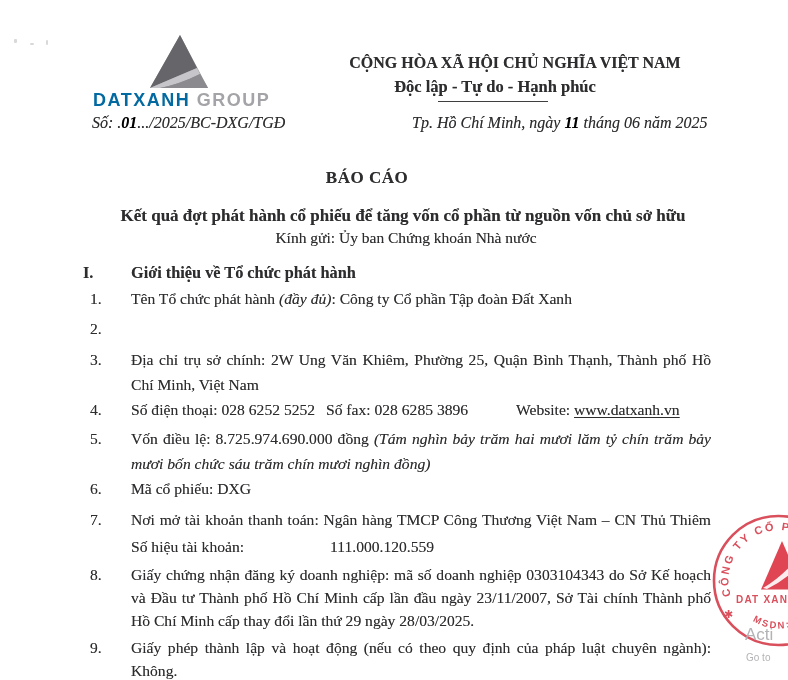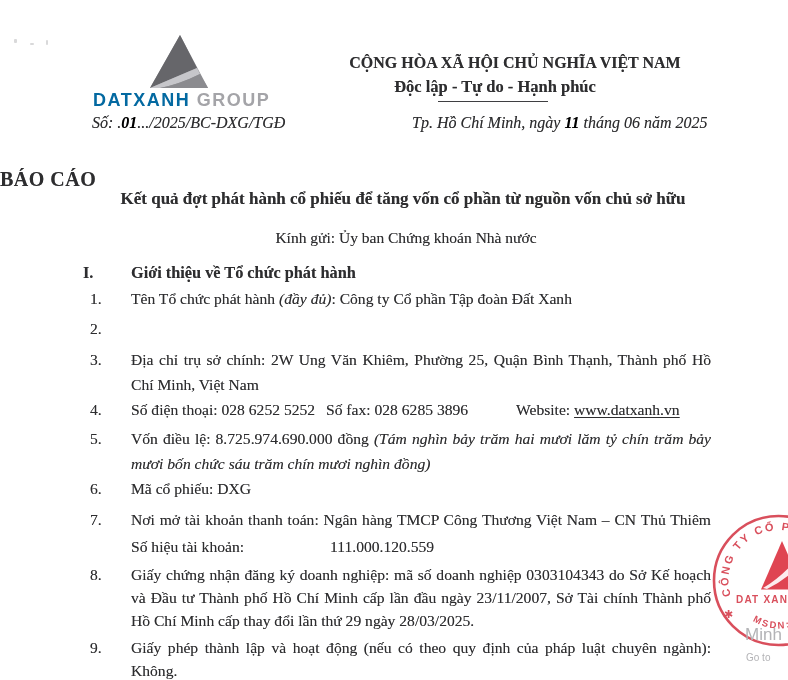--- a/index.html
+++ b/index.html
@@ -15,22 +15,22 @@
   .brand .b1 { color:#0369a1; }
   .brand .b2 { color:#a4a4a8; }
   .refline { font-style:italic; font-size:16px; white-space:nowrap; }
   .hand { color:#000000; font-weight:bold; }
   
   .nat1 { left:345px; top:54px; width:340px; text-align:center; font-weight:bold; font-size:16px; white-space:nowrap; }
   .nat2 { left:345px; top:77px; width:300px; text-align:center; font-weight:bold; font-size:16.5px; white-space:nowrap; }
   .nat-rule { left:438px; top:101px; width:110px; border-top:1.3px solid #3f3f42; }
   .dateline { left:412px; top:114px; font-style:italic; font-size:16px; white-space:nowrap;font-family:Liberation Serif, serif; }
   
-  .doc-title { left:0; top:168px; width:734px; font-weight:bold; font-size:20px; letter-spacing:0.5px; }
-  .doc-sub { left:18px; top:189px; width:770px; text-align:center; font-weight:bold; font-size:17px; white-space:nowrap; }
+  .doc-title { left:0; top:168px; width:734px; text-align:center; font-weight:bold; font-size:17px; letter-spacing:0.5px; }
+  .doc-sub { left:18px; top:206px; width:770px; text-align:center; font-weight:bold; font-size:17px; white-space:nowrap; }
   .doc-recipient { left:24px; top:229px; width:764px; text-align:center; font-size:15.5px; }
   
   .line { position:absolute; left:131px; width:580px; font-size:15.6px; line-height:21px; }
   .one { white-space:nowrap; }
   .just { text-align:justify; text-align-last:justify; }
   .num { position:absolute; left:-41px; top:0; white-space:nowrap; }
   .secline { font-size:16.3px; font-weight:bold; }
   .secline .num { left:-48px; }
   .it { font-style:italic; }
   .ulink { text-decoration:underline; text-underline-offset:2px; }
@@ -157,16 +157,16 @@
     </text>
     <text x="24" y="118" font-size="11" fill="#d6414f">✱</text>
     <text font-family="Liberation Sans, sans-serif" font-size="9.5" font-weight="bold" fill="#d6414f" letter-spacing="1.8">
       <textPath href="#botArc" startOffset="2">MSDN: 0</textPath>
     </text>
     <polygon points="82,41 61,89.5 103,89.5" fill="#dd3745"></polygon>
     <path d="M 63,88 Q 80,78 94,62 L 97,68 Q 82,82 67,89 Z" fill="#ffffff" opacity="0.9"></path>
     <text x="36" y="103" font-family="Liberation Sans, sans-serif" font-size="10" font-weight="bold" fill="#d6414f" letter-spacing="1.2">DAT XAN</text>
   </svg>
 
-  <div class="wm wm1">Minh</div>
+  <div class="wm wm1">Acti</div>
   <div class="wm wm2">Go to</div>
 
 </div>
 
 </body></html>

